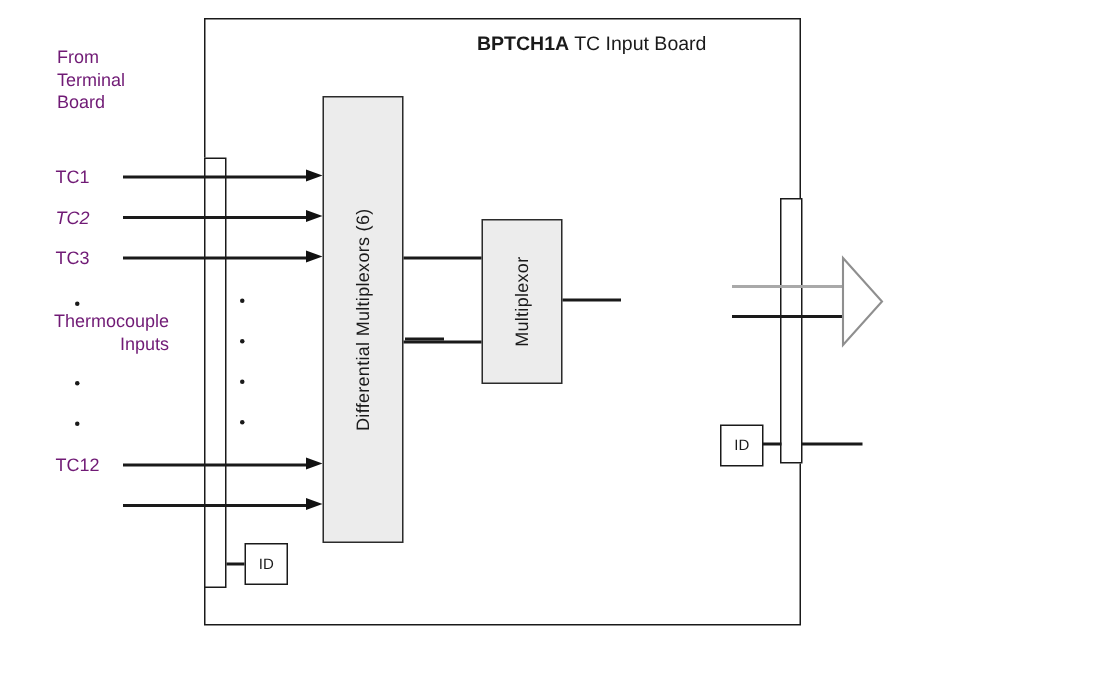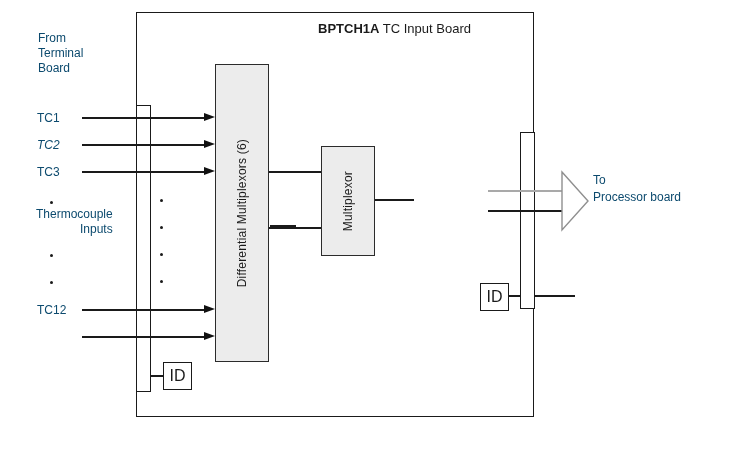--- a/index.html
+++ b/index.html
@@ -11,21 +11,21 @@
     background: #ffffff;
     font-family: "Liberation Sans", "DejaVu Sans", sans-serif;
     color: #1a1a1a;
     overflow: hidden;
   }
   .lbl {
     position: absolute;
     font-size: 12px;
     line-height: 15px;
     white-space: pre-line;
-    color: #0c4a6e;
+    color: #701a75;
   }
   .board {
     position: absolute;
     left: 136px; top: 12px;
     width: 398px; height: 405px;
     border: 1.5px solid #1a1a1a;
     background: #ffffff;
     z-index: 1;
   }
   .title {
@@ -61,21 +61,21 @@
     z-index: 3;
   }
   .idbox {
     position: absolute;
     width: 29px; height: 28px;
     background: #ffffff;
     border: 1.5px solid #1a1a1a;
     display: flex;
     align-items: center;
     justify-content: center;
-    font-size: 16px;
+    font-size: 10px;
     z-index: 3;
   }
   .wire {
     position: absolute;
     height: 1.5px;
     background: #1a1a1a;
     z-index: 4;
   }
   .wire.gray { background: #a9a9a9; }
   .ah {
@@ -166,16 +166,14 @@
   <div class="wire" style="left:488px; top:210px; width:74px;"></div>
 
   <div class="wire" style="left:151px; top:375px; width:12px;"></div>
   <div class="wire" style="left:508px; top:295px; width:13px;"></div>
   <div class="wire" style="left:534px; top:295px; width:41px;"></div>
 
   <svg class="bigarrow" width="32" height="64" viewBox="0 0 32 64">
     <polygon points="2,2 28,31 2,60" fill="#ffffff" stroke="#8f8f8f" stroke-width="1.4"></polygon>
   </svg>
 
-  <div class="lbl" style="left:593px; top:172px; line-height:17px;">To
-Processor board</div>
 
 </div>
 
 </body></html>

